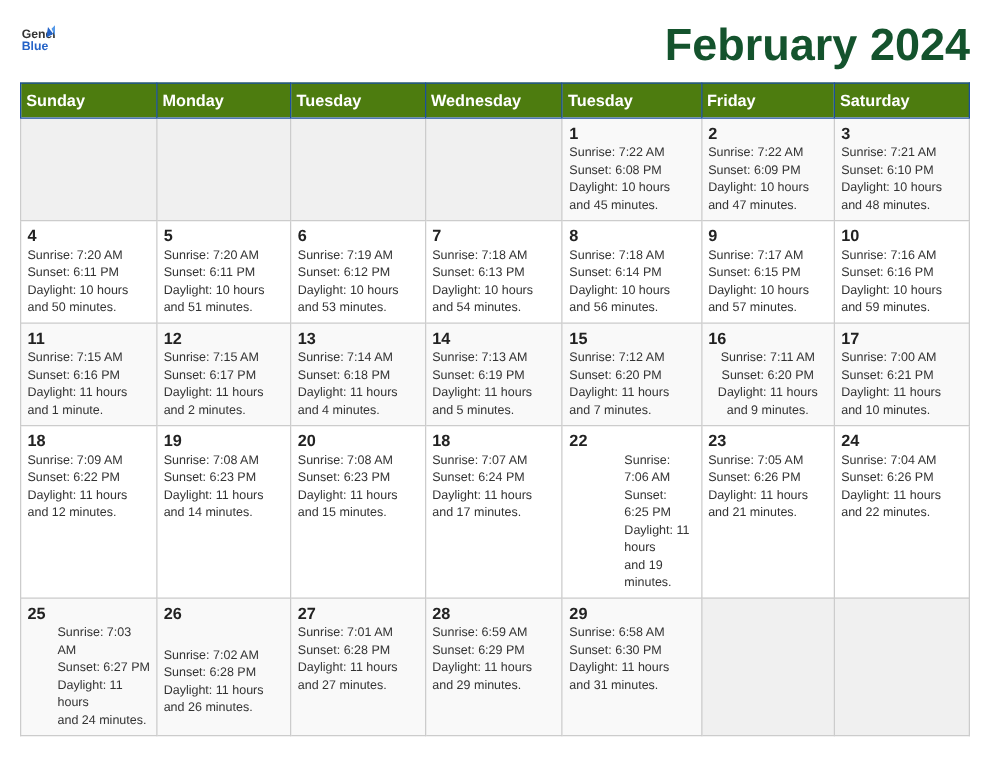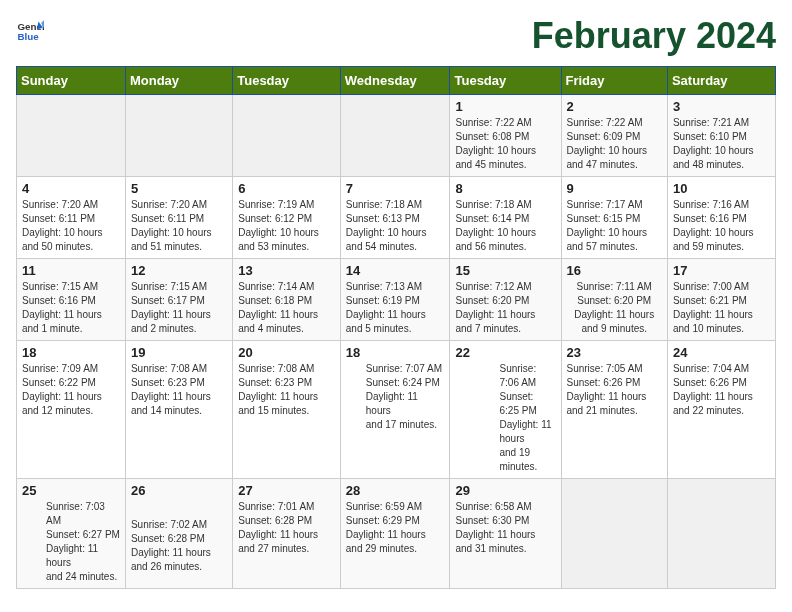--- a/index.html
+++ b/index.html
@@ -259,21 +259,21 @@
         </td>
         <td>
           <span class="day-number">20</span>
           <div class="day-info" style="white-space: pre-line;">Sunrise: 7:08 AM
 Sunset: 6:23 PM
 Daylight: 11 hours
 and 15 minutes.</div>
         </td>
         <td>
           <span class="day-number">18</span>
-          <div class="day-info" style="white-space: pre-line; margin-left: 20px;">Sunrise: 7:07 AM
+          <div class="day-info" style="white-space: pre-line;">Sunrise: 7:07 AM
 Sunset: 6:24 PM
 Daylight: 11 hours
 and 17 minutes.</div>
         </td>
         <td>
           <span class="day-number">22</span>
           <div class="day-info" style="white-space: pre-line; margin-left: 44px;">Sunrise: 7:06 AM
 Sunset: 6:25 PM
 Daylight: 11 hours
 and 19 minutes.</div>

